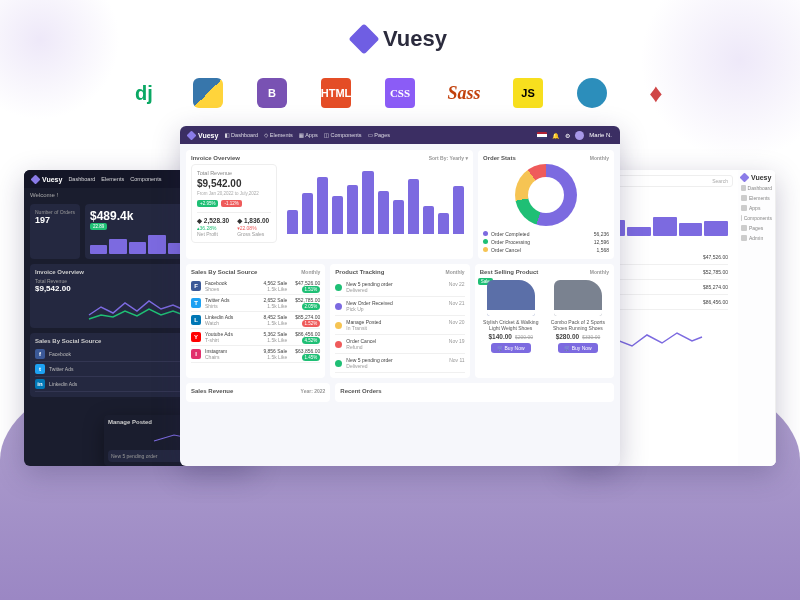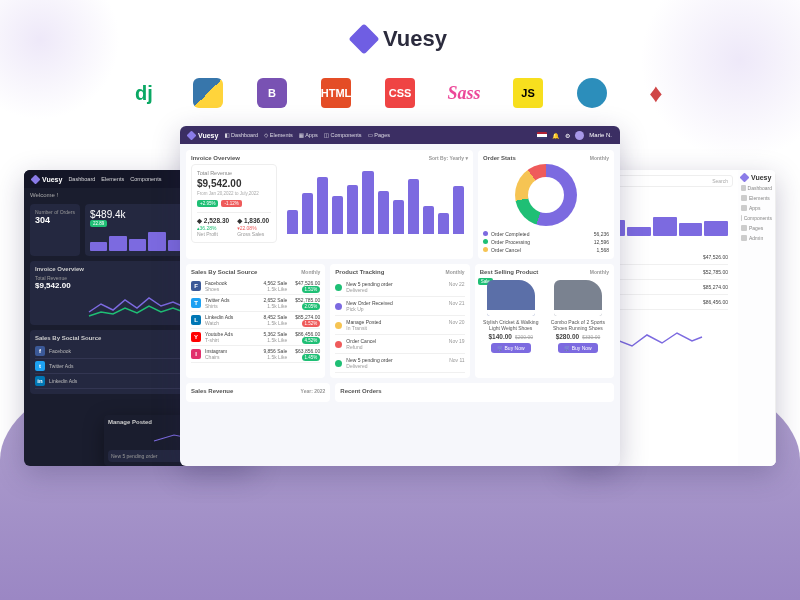--- a/index.html
+++ b/index.html
@@ -17,22 +17,22 @@
 .brand-name { font-size: 22px; font-weight: 600; color: #2b2b3d; }
 .tagline { margin-top: 12px; font-size: 16px; color: #6b6b7a; font-weight: 400; }
 
 
 .tech-row { position: relative; z-index: 1; margin-top: 24px; display: flex; justify-content: center; gap: 34px; align-items: center; }
 .tech-icon { width: 30px; height: 30px; display: flex; align-items: center; justify-content: center; font-size: 11px; font-weight: 700; color: #fff; border-radius: 4px; }
 .i-django { color: #0aa864; font-size: 20px; background: none; font-weight: 800; }
 .i-python { background: linear-gradient(135deg, #3776ab 50%, #ffd43b 50%); border-radius: 6px; }
 .i-bootstrap { background: #7952b3; border-radius: 6px; }
 .i-html { background: #e44d26; position: relative; }
-.i-css { background: #ef4444; position: relative; }
-.i-sass { color: #ec4899; font-style: italic; font-family: cursive; font-size: 18px; background: none; }
+.i-css { background: #8b5cf6; position: relative; font-family: Liberation Serif, serif; }
+.i-sass { color: #c2410c; font-style: italic; font-family: cursive; font-size: 18px; background: none; }
 .i-js { background: #f7df1e; color: #000; border-radius: 4px; }
 .i-yarn { background: #2c8ebb; border-radius: 50%; }
 .i-gulp { color: #cf4647; font-size: 26px; background: none; }
 
 
 .stage { position: relative; z-index: 1; margin-top: 18px; height: 340px; }
 
 
 .dash { position: absolute; background: #f6f7fb; border-radius: 6px; box-shadow: 0 8px 28px rgba(40,30,80,0.25); overflow: hidden; font-size: 6px; color: #444; }
 .dash-dark { background: #1a1d2e; color: #bbb; }
@@ -150,24 +150,24 @@
         </div>
       <span class="nav-item">Dashboard</span>
       <span class="nav-item">Elements</span>
       <span class="nav-item">Components</span>
     </div>
     <div class="welcome">Welcome !</div>
     <div class="dash-body">
       <div class="row">
         <div class="card" style="flex:0 0 50px">
           <div class="muted">Number of Orders</div>
-          <div style="font-size:9px;font-weight:700;color:#fff">304</div>
+          <div style="font-size:9px;font-weight:700;color:#fff">197</div>
         </div>
         <div class="card">
-          <div style="font-size:10px;font-weight:400;color:#fff">$489.4k</div>
+          <div style="font-size:12px;font-weight:700;color:#fff">$489.4k</div>
           <span class="badge bg-green">22.89</span>
           <div class="mini-bars">
             <div class="mb" style="height:40%"></div>
               <div class="mb" style="height:70%"></div>
               <div class="mb" style="height:55%"></div>
               <div class="mb" style="height:85%"></div>
               <div class="mb" style="height:50%"></div>
               <div class="mb" style="height:65%"></div>
               <div class="mb" style="height:90%"></div>
               <div class="mb" style="height:45%"></div>

